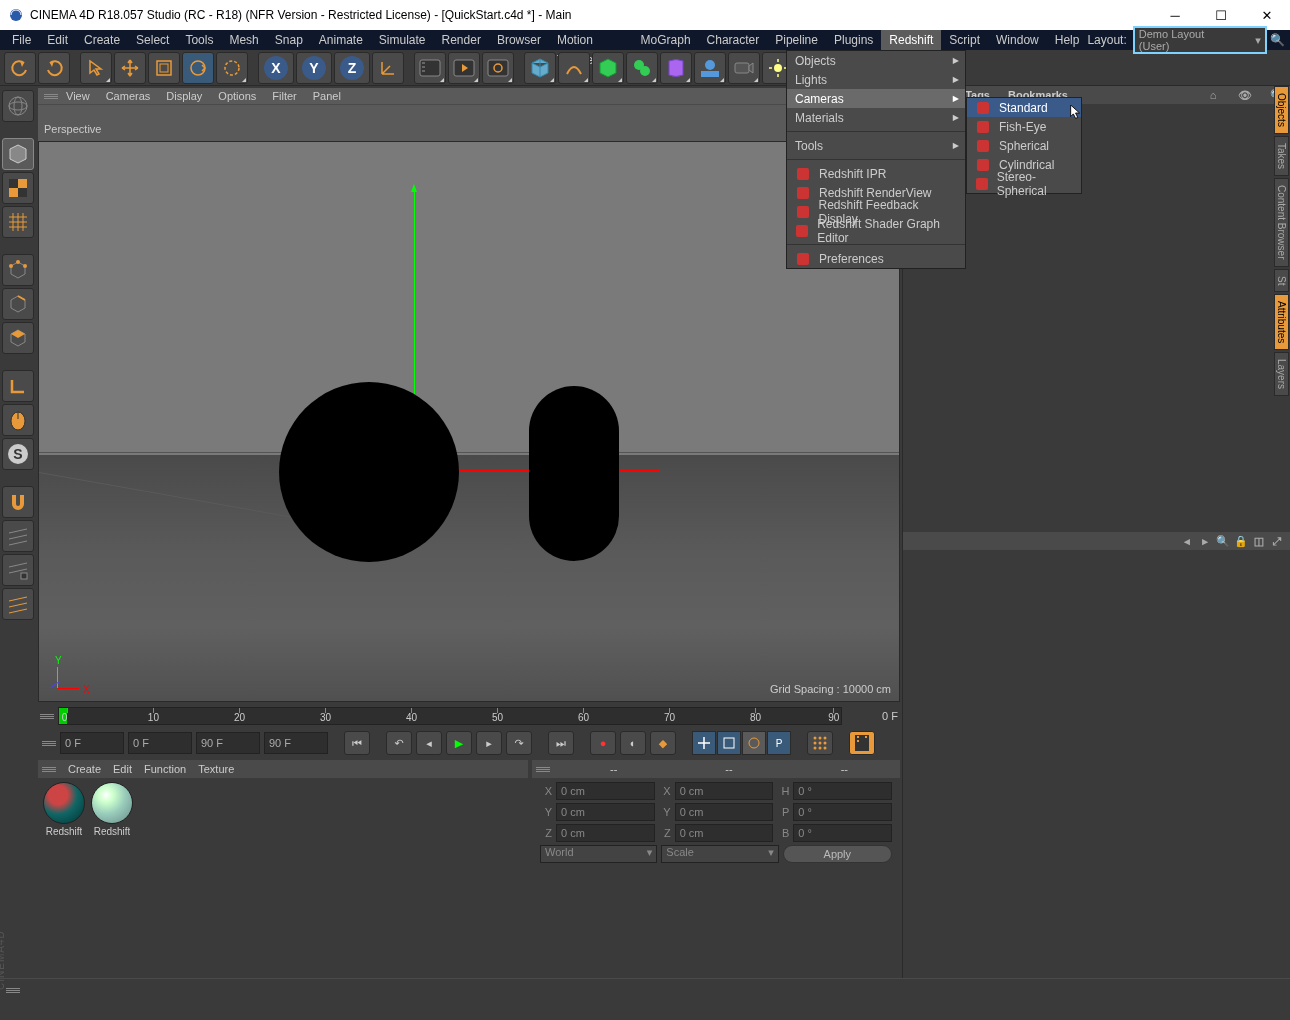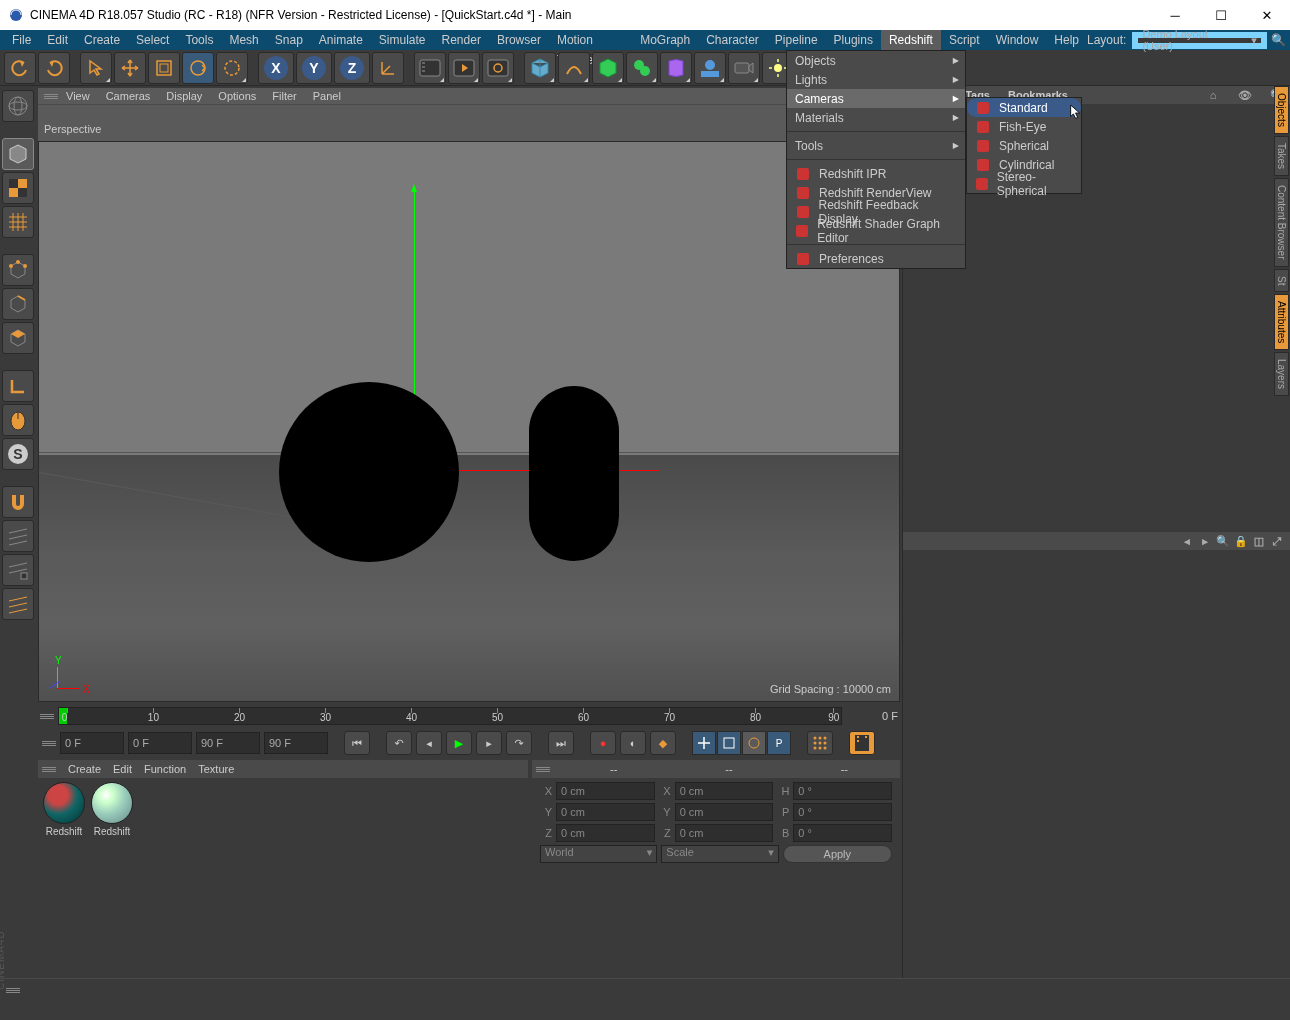--- a/index.html
+++ b/index.html
@@ -5,26 +5,26 @@
 * { margin:0; padding:0; box-sizing:border-box; font-family:"Segoe UI",Arial,sans-serif; user-select:none; }
 body { width:1290px; height:1020px; background:#3a3a3a; overflow:hidden; position:relative; }
 
 
 .titlebar { height:30px; background:#fff; display:flex; align-items:center; padding-left:8px; font-size:12px; color:#000; }
 .titlebar .icon { width:16px; height:16px; margin-right:6px; }
 .titlebar .spacer { flex:1; }
 .win-btn { width:46px; height:30px; display:flex; align-items:center; justify-content:center; font-size:13px; color:#000; }
 
 
-.menubar { height:20px; background:#0c4a6e; display:flex; align-items:center; padding:0 4px; font-size:12px; color:#ccc; }
+.menubar { height:20px; background:#0f172a; display:flex; align-items:center; padding:0 4px; font-size:12px; color:#ccc; }
 .menubar .mi { padding:0 8px; height:20px; line-height:20px; }
 .menubar .mi.active { background:#5c5c5c; color:#fff; }
 .menubar .spacer { flex:1; }
 .layout-label { padding-right:6px; }
-.layout-combo { width:155px; height:17px; background:#3a3a3a; border:6px solid #7dd3fc; font-size:11px; color:#aaa; padding:1px 4px; display:flex; align-items:center; justify-content:space-between;gap:40px; }
+.layout-combo { width:155px; height:17px; background:#3a3a3a; border:2px solid #7dd3fc; font-size:11px; color:#aaa; padding:12px 4px; display:flex; align-items:center; justify-content:space-between;gap:40px; }
 .search-icon { width:18px; height:18px; display:flex; align-items:center; justify-content:center; margin-left:4px; color:#aaa; font-size:12px; }
 
 
 .icon-toolbar { height:36px; background:#3a3a3a; display:flex; align-items:center; padding:0 4px; border-bottom:1px solid #2a2a2a; gap:2px; }
 .tbtn { width:32px; height:32px; background:#4a4a4a; border:1px solid #2a2a2a; border-radius:3px; display:flex; align-items:center; justify-content:center; position:relative; }
 .tbtn.wide { width:36px; }
 .tbtn .corner { position:absolute; right:1px; bottom:1px; width:0; height:0; border-left:4px solid transparent; border-bottom:4px solid #ccc; }
 .tbtn-sep { width:6px; }
 
 
@@ -110,21 +110,21 @@
 .obj-header { height:18px; background:#4a4a4a; display:flex; align-items:center; padding:0 6px; font-size:11px; color:#ccc; gap:18px;}
 .obj-tree { flex:1; background:#3a3a3a; }
 .attr-header { height:18px; background:#4a4a4a; display:flex; align-items:center; padding:0 6px; font-size:11px; color:#ccc; justify-content:flex-end; gap:4px;}
 .attr-btn { width:14px; height:14px; color:#aaa; font-size:11px; display:flex; align-items:center; justify-content:center;}
 .attr-body { flex:1; }
 
 
 .menu-dropdown { position:absolute; background:#4a4a4a; border:1px solid #222; font-size:12px; color:#ccc; z-index:100; }
 .menu-item { height:19px; display:flex; align-items:center; padding:0 8px 0 8px; position:relative; }
 .menu-item.hl { background:#6a6a6a; color:#fff; }
-.menu-item.blue-hl { background:#3a5a8a; color:#fff;border-radius:9px; }
+.menu-item.blue-hl { background:#3a5a8a; color:#fff; }
 .menu-item .arrow { position:absolute; right:6px; font-size:8px; }
 .menu-item .micon { width:16px; height:14px; margin-right:8px; display:flex; align-items:center; justify-content:center; }
 .menu-sep { height:1px; background:#333; margin:4px 0; }
 .rsicon { width:12px; height:12px; }
 
 .status-bar { position:absolute; bottom:0; left:0; right:0; height:42px; background:#3a3a3a; border-top:1px solid #4a4a4a;}
 .status-inner { height:22px; display:flex; align-items:center; padding:0 6px; }
 .logo { position:absolute; left:6px; bottom:30px; transform:rotate(-90deg); transform-origin:left bottom; font-size:10px; color:#555; letter-spacing:1px;}
 
 

